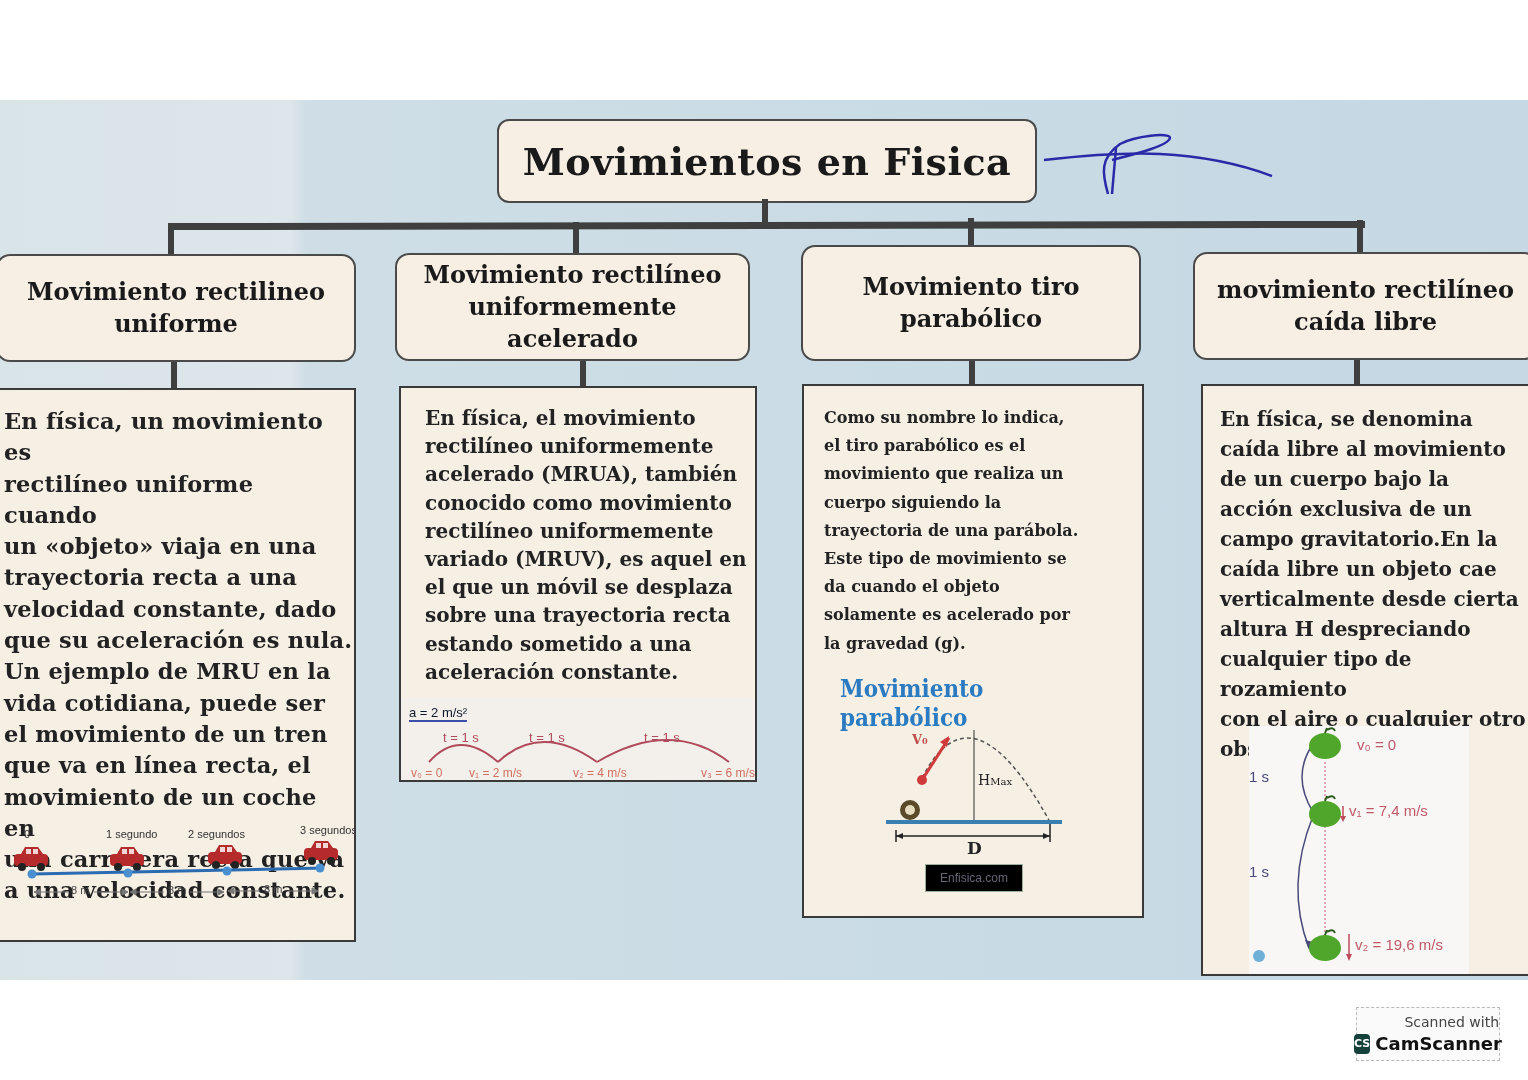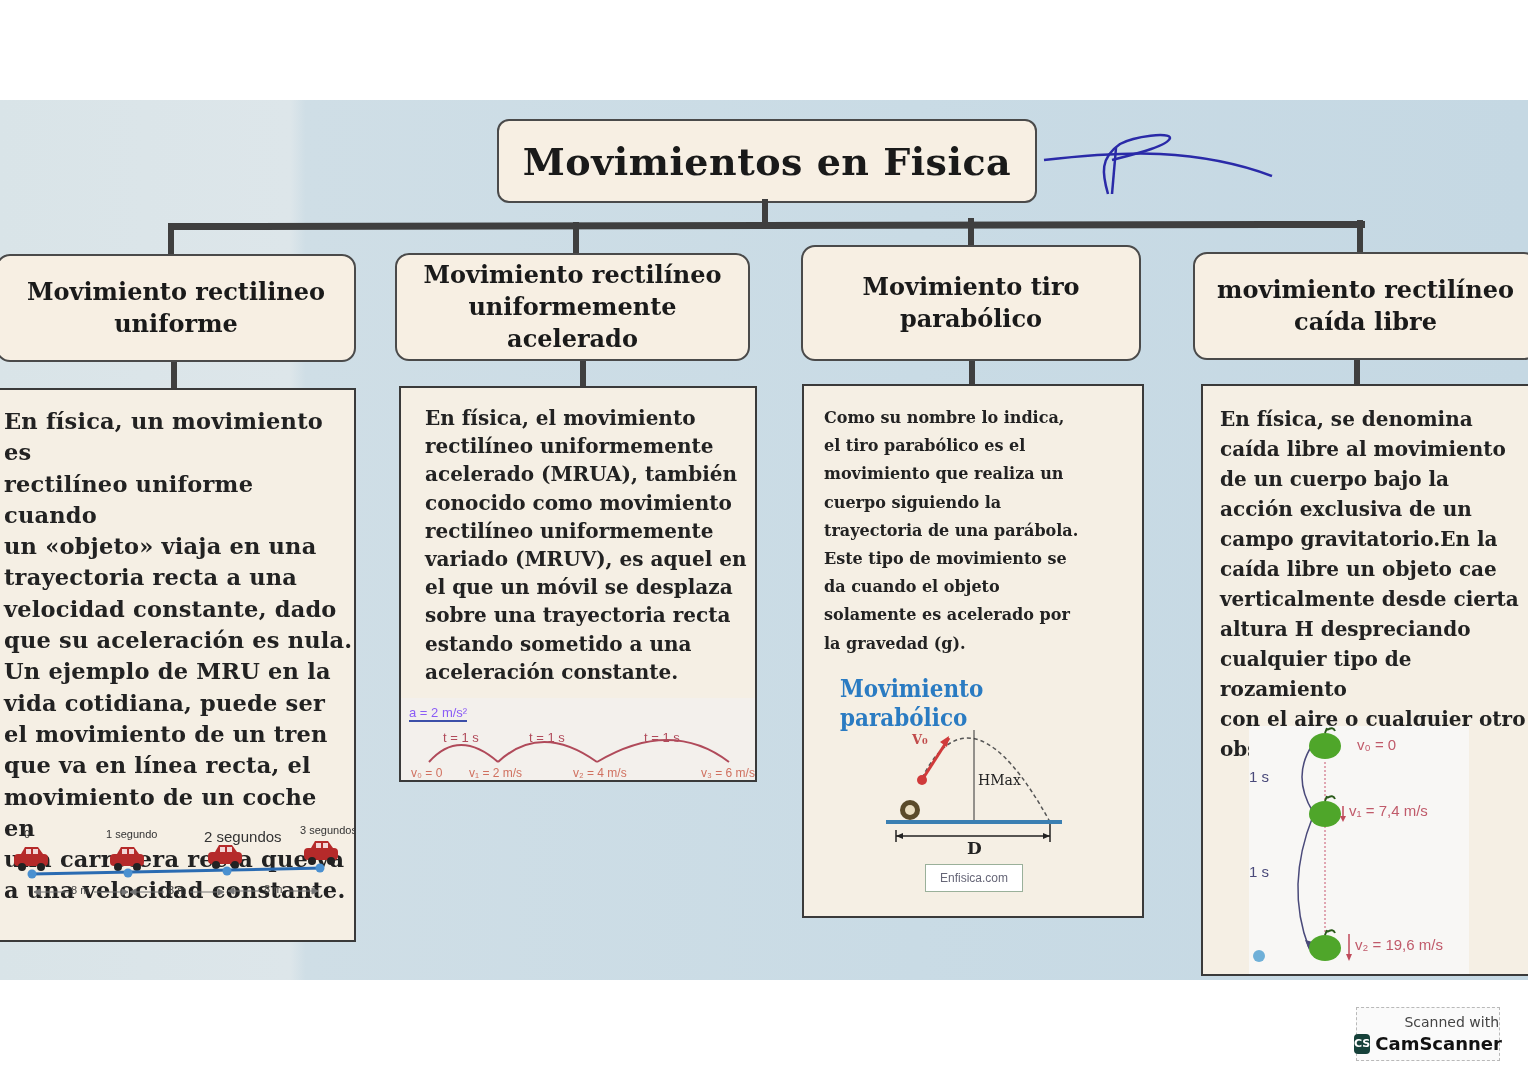--- a/index.html
+++ b/index.html
@@ -103,21 +103,21 @@
 vida cotidiana,  puede ser
 el movimiento de un tren
 que va en línea recta, el
 movimiento de un coche en
 una carretera recta que va
 a una velocidad constante.</div>
 
   <div style="position:absolute;left:0;top:432px;width:360px;height:110px;">
     <div class="small-sans" style="position:absolute;left:26px;top:6px;font-size:11px;color:#333;">0</div>
     <div class="small-sans" style="position:absolute;left:108px;top:6px;font-size:11px;color:#333;">1 segundo</div>
-    <div class="small-sans" style="position:absolute;left:206px;top:6px;font-size:15px;color:#333;">2 segundos</div>
+    <div class="small-sans" style="position:absolute;left:190px;top:6px;font-size:11px;color:#333;">2 segundos</div>
     <div class="small-sans" style="position:absolute;left:302px;top:2px;font-size:11px;color:#333;">3 segundos</div>
     <svg width="360" height="110" style="position:absolute;left:0;top:0;">
       <g fill="#b52a2a">
         <g transform="translate(16,24)">
             <rect x="0" y="8" width="34" height="12" rx="4"></rect>
             <path d="M7 8 L11 1 L24 1 L29 8 Z"></path>
             <rect x="12" y="3" width="5" height="5" fill="#f2d6d6"></rect>
             <rect x="19" y="3" width="5" height="5" fill="#f2d6d6"></rect>
             <circle cx="8" cy="21" r="4" fill="#222"></circle>
             <circle cx="27" cy="21" r="4" fill="#222"></circle>
@@ -178,21 +178,21 @@
 rectilíneo uniformemente
 acelerado (MRUA), también
 conocido como movimiento
 rectilíneo uniformemente
 variado (MRUV), es aquel en
 el que un móvil se desplaza
 sobre una trayectoria recta
 estando sometido a una
 aceleración constante.</div>
   <div style="position:absolute;left:0;top:310px;width:358px;height:158px;background:#f3f0ec;">
-    <div class="small-sans" style="position:absolute;left:8px;top:7px;font-size:13px;color:#8b5cf6;border-bottom:2px solid #3c4fa8;">a = 2 m/s²</div>
+    <div class="small-sans" style="position:absolute;left:8px;top:7px;font-size:13px;color:#0f172a;border-bottom:2px solid #3c4fa8;">a = 2 m/s²</div>
     <svg width="358" height="158" style="position:absolute;left:0;top:0;">
       <path d="M28 64 Q 58 30, 97 64" stroke="#b04a5a" stroke-width="2" fill="none"></path>
       <path d="M97 64 Q 140 24, 196 64" stroke="#b04a5a" stroke-width="2" fill="none"></path>
       <path d="M196 64 Q 270 20, 328 64" stroke="#b04a5a" stroke-width="2" fill="none"></path>
       <line x1="86" y1="89" x2="110" y2="89" stroke="#d0463a" stroke-width="2"></line>
       <line x1="178" y1="89" x2="212" y2="89" stroke="#d0463a" stroke-width="2"></line>
       <line x1="303" y1="89" x2="355" y2="89" stroke="#d0463a" stroke-width="2"></line>
       <g fill="#d2553d">
         <g transform="translate(2,92)">
             <path d="M0 18 L0 8 L12 4 L22 0 L34 0 L46 8 L52 14 L52 22 L0 22 Z"></path>
@@ -257,24 +257,24 @@
       <circle cx="106" cy="140" r="5" fill="#e8dcc0"></circle>
       <line x1="82" y1="152" x2="258" y2="152" stroke="#3a7fb2" stroke-width="4"></line>
       <line x1="92" y1="160" x2="92" y2="172" stroke="#222" stroke-width="1.5"></line>
       <line x1="246" y1="154" x2="246" y2="172" stroke="#222" stroke-width="1.5"></line>
       <line x1="92" y1="166" x2="246" y2="166" stroke="#222" stroke-width="1.5"></line>
       <polygon points="92,166 99,163 99,169" fill="#222"></polygon>
       <polygon points="246,166 239,163 239,169" fill="#222"></polygon>
     </svg>
     <div style="position:absolute;left:108px;top:62px;font-family:'DejaVu Serif',serif;font-size:13px;color:#c04a4a;font-weight:bold;">V₀</div>
     <div style="position:absolute;left:174px;top:102px;font-family:'DejaVu Serif',serif;font-size:14px;color:#222;">
-      <span>H</span><span style="font-size:14px;">Max</span>
+      <span>H</span><span style="font-size:10px;">Max</span>
     </div>
     <div style="position:absolute;left:163px;top:168px;font-family:'DejaVu Serif',serif;font-size:17px;font-weight:bold;color:#222;">D</div>
-    <div class="small-sans" style="position:absolute;left:121px;top:194px;width:96px;height:26px;border:1.5px solid #9ab09a;background:#ffffff;font-size:12px;color:#667;display:flex;align-items:center;justify-content:center;">Enfisica.com</div>
+    <div class="small-sans" style="position:absolute;left:121px;top:194px;width:96px;height:26px;border:1.5px solid #9ab09a;background:#000000;font-size:12px;color:#667;display:flex;align-items:center;justify-content:center;">Enfisica.com</div>
   </div>
 </div>
 
 <div class="body-box" style="left:1201px;top:384px;width:340px;height:592px;">
   <div class="body-text" style="position:absolute;left:17px;top:18px;font-size:20px;line-height:30px;">En física, se denomina
 caída libre al movimiento
 de un cuerpo bajo la
 acción exclusiva de un
 campo gravitatorio.En la
 caída libre un objeto cae

